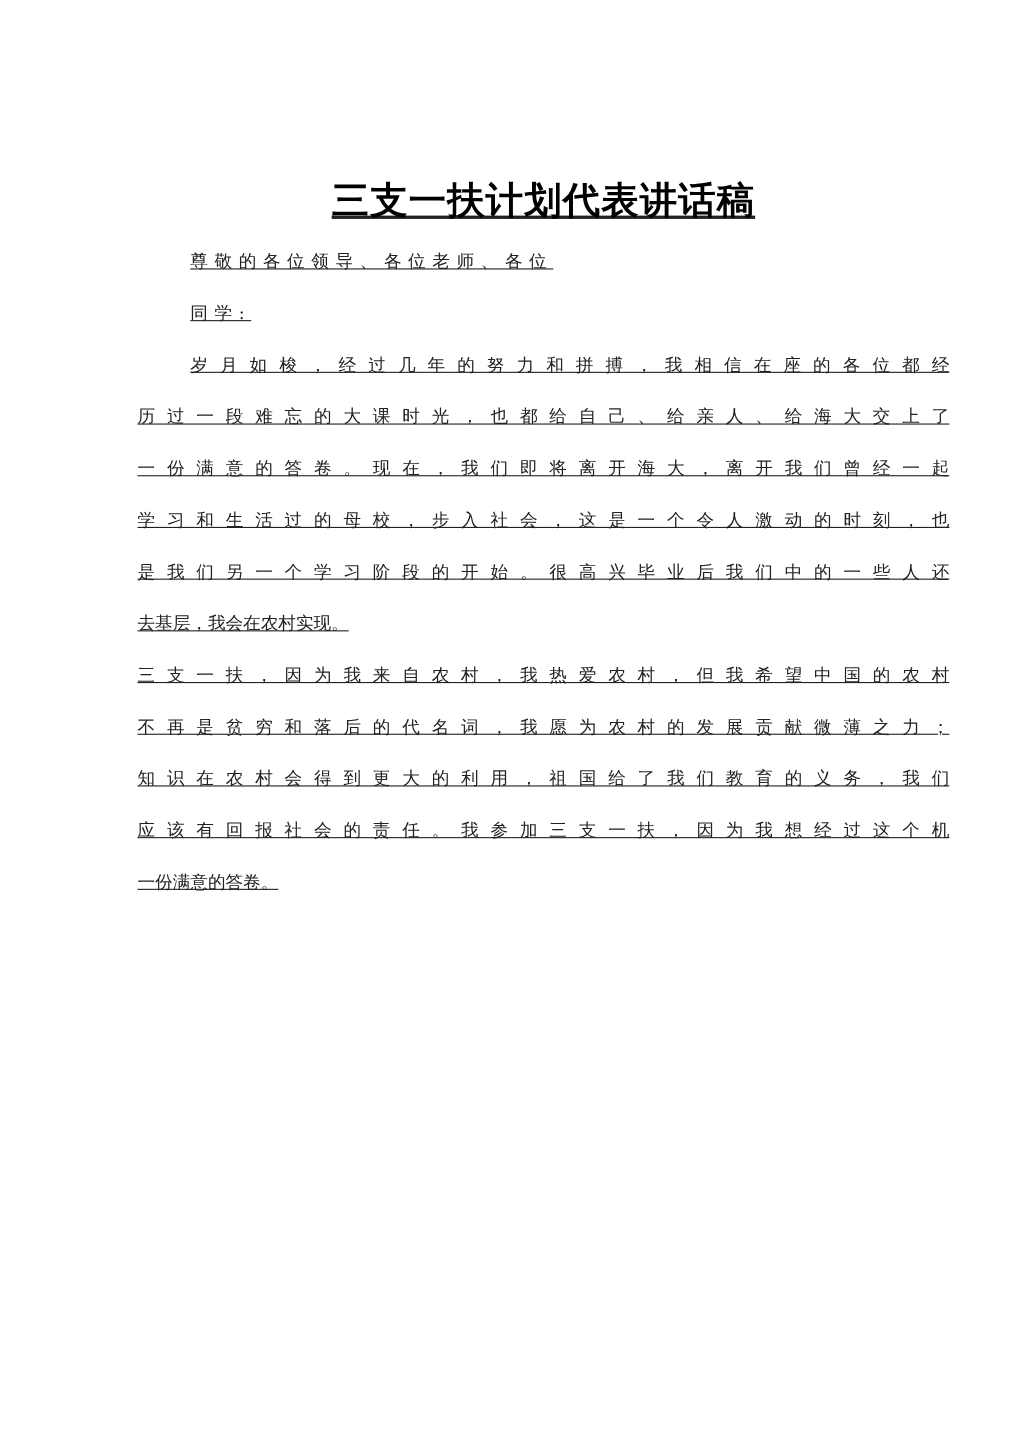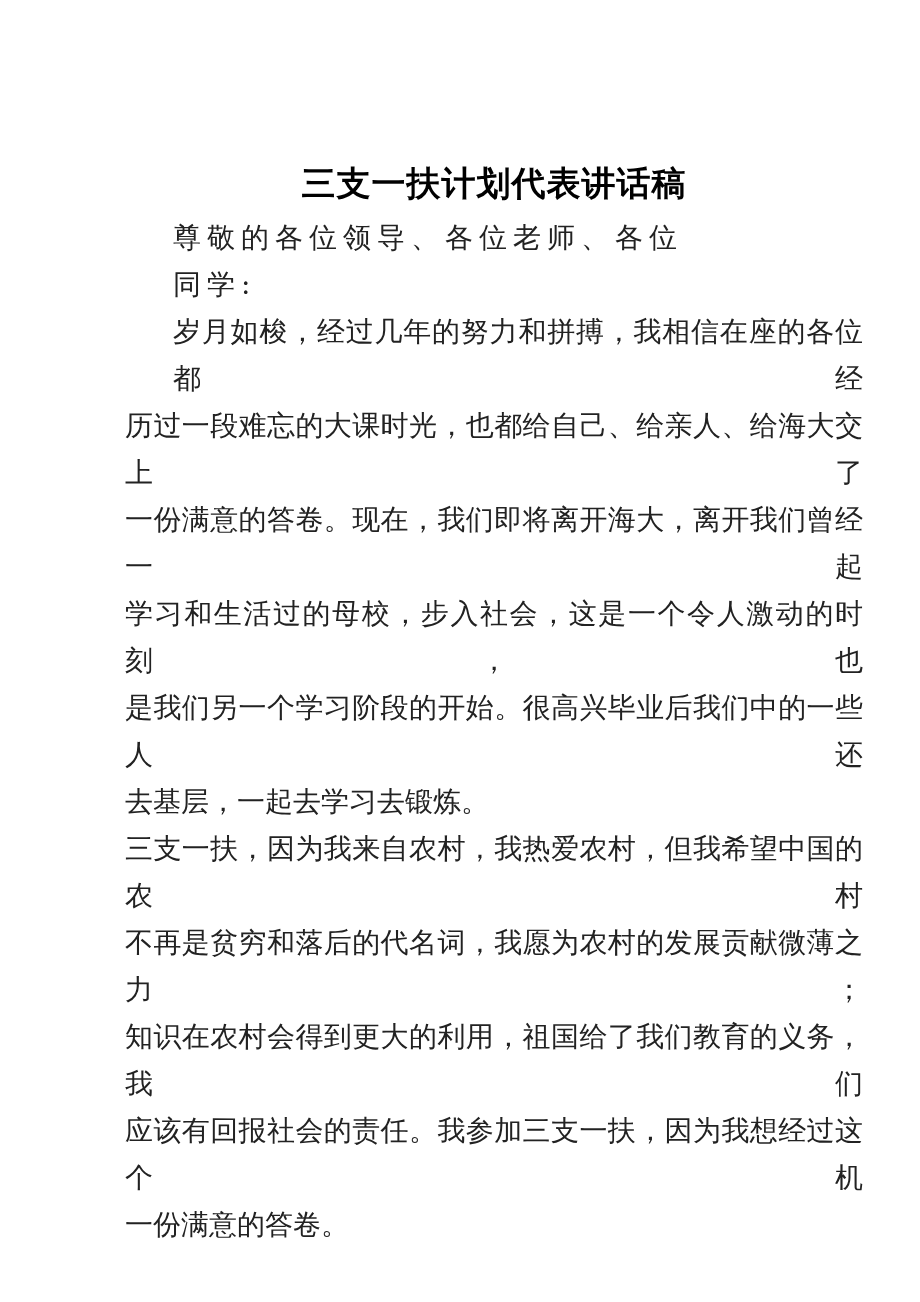--- a/index.html
+++ b/index.html
@@ -11,32 +11,33 @@
     position: relative;
     width: 920px;
     height: 1302px;
     background: #ffffff;
     overflow: hidden;
     font-family: "DejaVu Serif", "Liberation Serif", serif;
     color: #212121;
   }
   .content {
     padding: 160px 57px 0 125px; 
+    text-decoration: underline;
   }
   .doc-title {
     margin: 0 0 7px 0;
     font-size: 34px;
     line-height: 47px;
     font-weight: 700;
     text-align: center;
     letter-spacing: 1px;
     color: #000000;
   }
   .line {
-    font-size: 28px;
+    font-size: 16px;
     line-height: 47px;
     white-space: nowrap;
     color: #222222;
   }
   .line.justify {
     white-space: normal;
     text-align: justify;
     text-align-last: justify;
   }
   .line.indent {
@@ -53,21 +54,21 @@
   <div class="content">
     <h1 class="doc-title">三支一扶计划代表讲话稿</h1>
     <div id="doc-body">
         <div class="line indent spread">尊敬的各位领导、各位老师、各位</div>
         <div class="line indent spread">同学:</div>
         <div class="line indent justify">岁月如梭，经过几年的努力和拼搏，我相信在座的各位都经</div>
         <div class="line justify">历过一段难忘的大课时光，也都给自己、给亲人、给海大交上了</div>
         <div class="line justify">一份满意的答卷。现在，我们即将离开海大，离开我们曾经一起</div>
         <div class="line justify">学习和生活过的母校，步入社会，这是一个令人激动的时刻，也</div>
         <div class="line justify">是我们另一个学习阶段的开始。很高兴毕业后我们中的一些人还</div>
-        <div class="line">去基层，一起去学习去锻炼。</div>
+        <div class="line">去基层，我会在农村实现。</div>
         <div class="line justify">三支一扶，因为我来自农村，我热爱农村，但我希望中国的农村</div>
         <div class="line justify">不再是贫穷和落后的代名词，我愿为农村的发展贡献微薄之力；</div>
         <div class="line justify">知识在农村会得到更大的利用，祖国给了我们教育的义务，我们</div>
         <div class="line justify">应该有回报社会的责任。我参加三支一扶，因为我想经过这个机</div>
         <div class="line">一份满意的答卷。</div>
       </div>
   </div>
 </div>
 
 </body></html>

